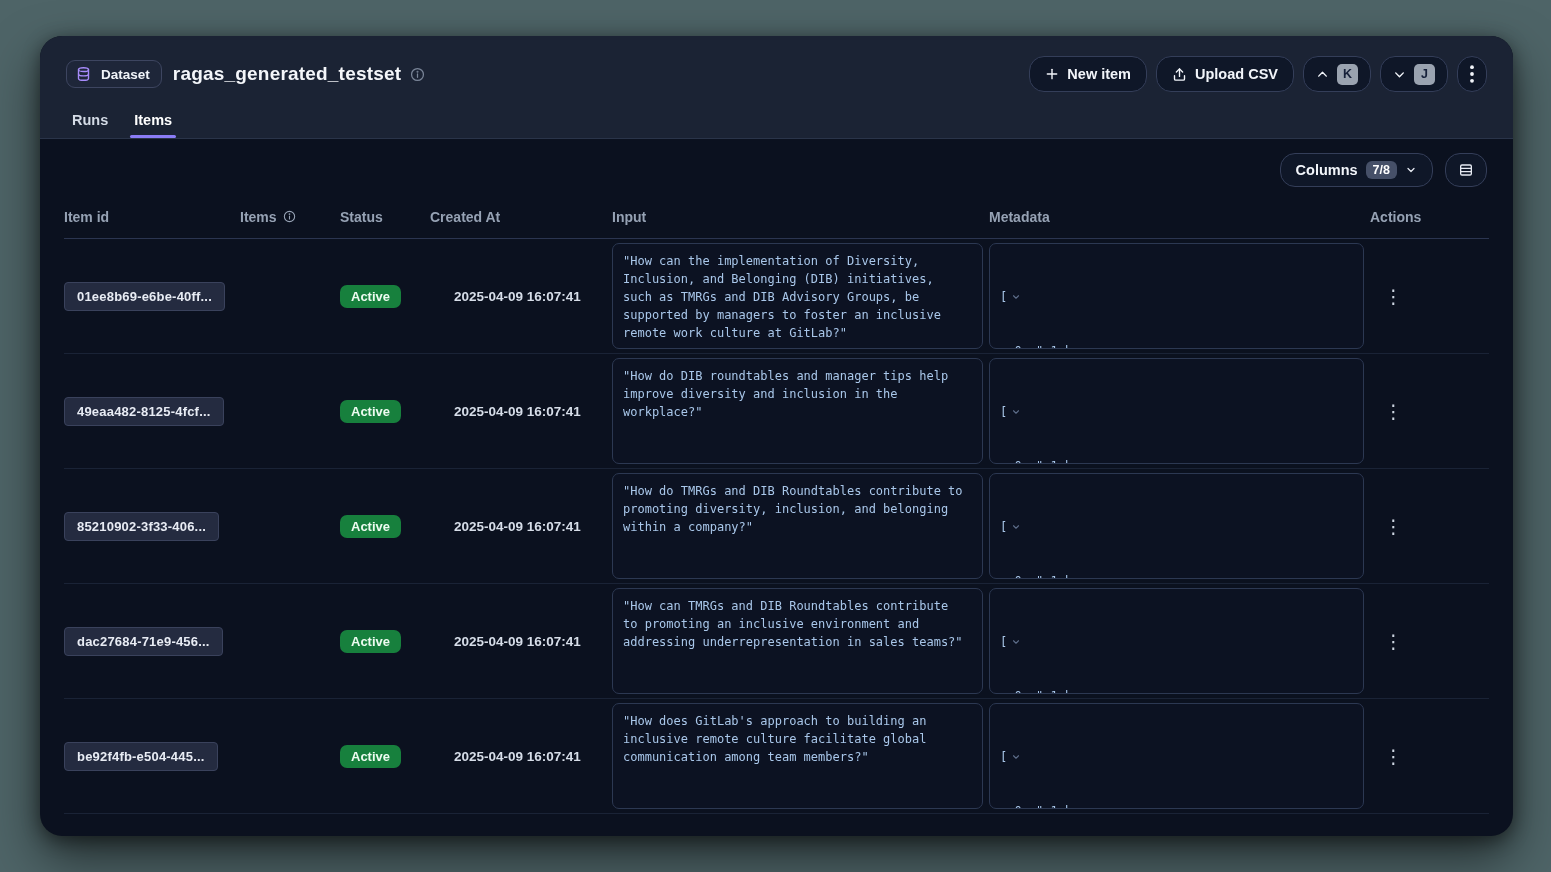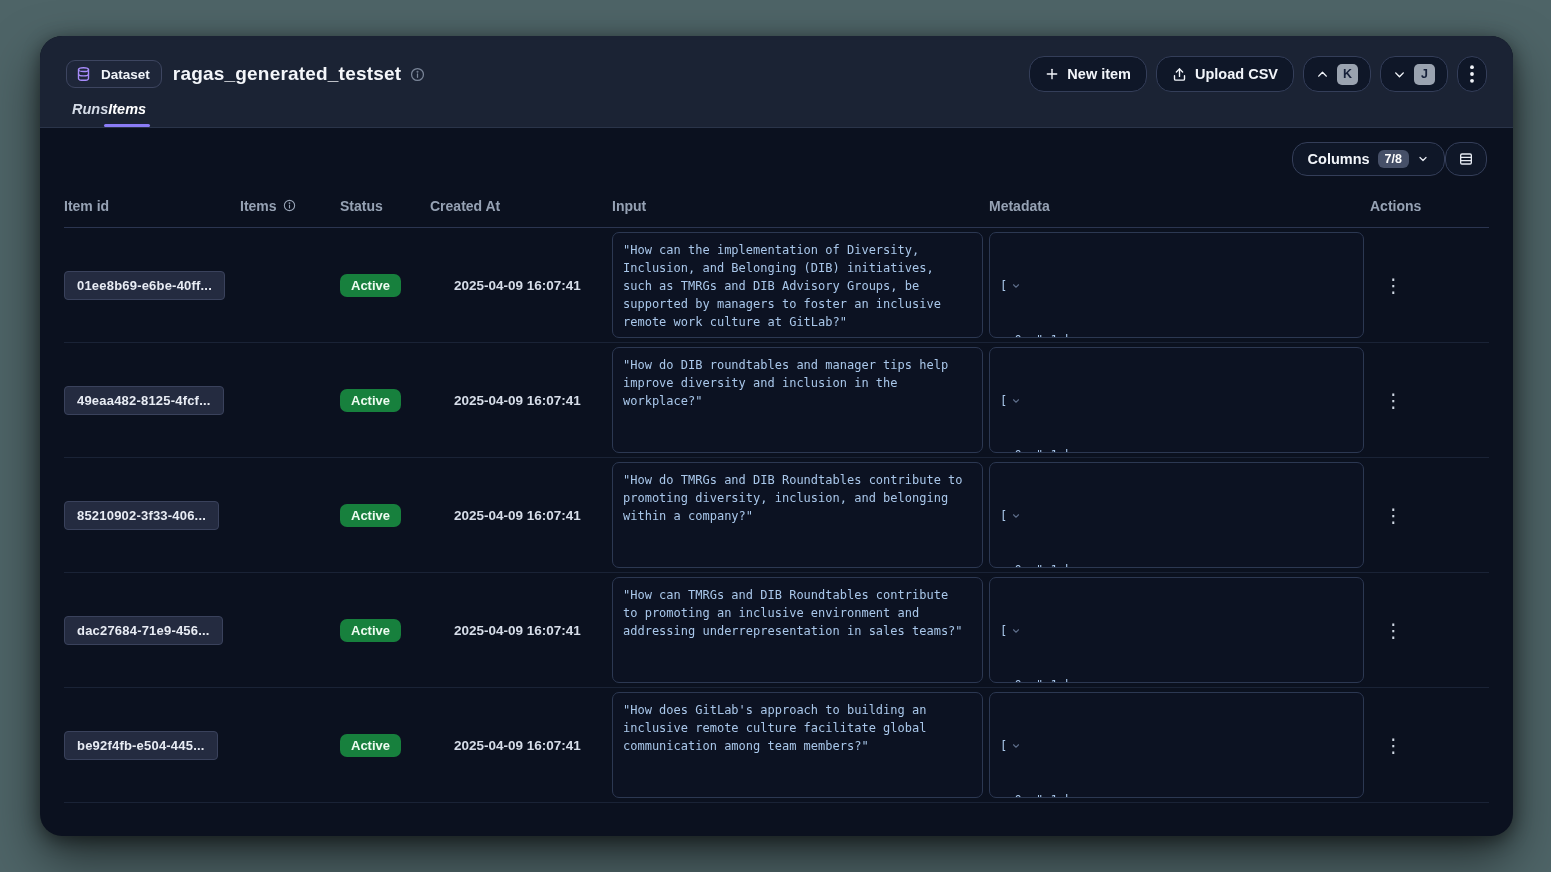--- a/index.html
+++ b/index.html
@@ -30,29 +30,29 @@
     background:#0f1728; border:1px solid #343e59; border-radius:15px;
     color:#f2f5fa; font-weight:700; font-size:14.5px; padding:0 15px; cursor:pointer;
     font-family:"Liberation Sans", sans-serif;
   }
   .btn.icon-only { padding:0 12px; }
   .kbd {
     display:inline-flex; align-items:center; justify-content:center;
     width:21px; height:21px; border-radius:5px; background:#9aa3b0;
     color:#16203a; font-weight:700; font-size:12.5px;
   }
-  .tabs { display:flex; margin-top:9px; padding-left:6px;font-style:italic; }
+  .tabs { display:flex; gap:26px; margin-top:20px; padding-left:6px; }
   .tab { font-size:14.5px; font-weight:700; color:#d4dbe6; padding-bottom:10px; cursor:pointer; position:relative; }
   .tab.active { color:#ffffff; }
   .tab.active::after {
     content:""; position:absolute; left:-4px; right:-4px; bottom:0; height:3.5px;
     background:#8b7cf6; border-radius:3px;
   }
   
-  .toolbar { display:flex; justify-content:flex-end; align-items:center; gap:0; padding:14px 26px 0 26px; }
+  .toolbar { display:flex; justify-content:flex-end; align-items:center; gap:12px; padding:14px 26px 0 26px; }
   .badge-count { background:#465068; color:#fff; font-size:12.5px; font-weight:700; border-radius:6px; padding:2px 7px; }
   
   .tbl { padding:0 24px; margin-top:8px; }
   .tgrid { display:grid; grid-template-columns:176px 100px 90px 182px 377px 381px 1fr; align-items:center; }
   .thead { height:44px; border-bottom:1px solid #2b3550; }
   .th { color:#96a2b4; font-size:14px; font-weight:700; display:flex; align-items:center; gap:6px; }
   .trow { height:115px; border-bottom:1px solid #1a2336; }
   .id-badge {
     display:inline-block; background:#242b40; border:1px solid #3a425c; border-radius:4px;
     padding:6px 12px; color:#e8ecf4; font-weight:700; font-size:13px; letter-spacing:.2px;

